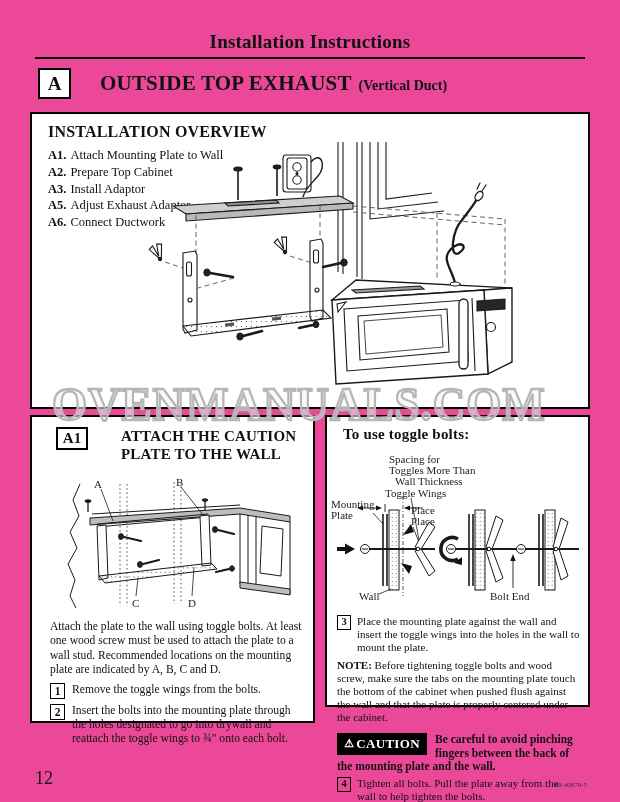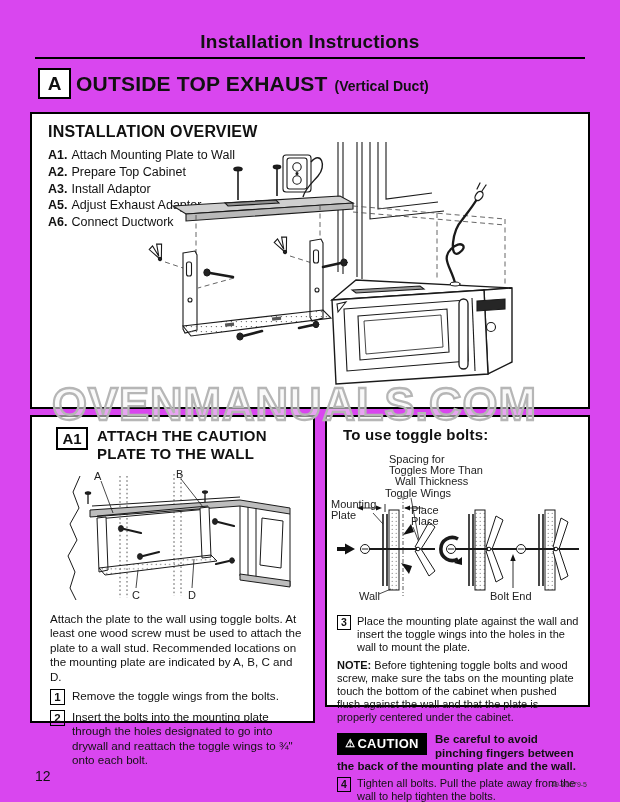--- a/index.html
+++ b/index.html
@@ -1,41 +1,41 @@
 <!DOCTYPE html>
 <html><head>
 <meta charset="utf-8">
 <style>
   * { margin:0; padding:0; box-sizing:border-box; }
   body { background:#888; font-family:"Liberation Sans", sans-serif; }
-  .page { position:relative; width:620px; height:802px; background:#d946ef; margin:0 auto; overflow:hidden; color:#111; }
+  .page { position:relative; width:620px; height:802px; background:#ec4899; margin:0 auto; overflow:hidden; color:#111;font-family:Liberation Serif, serif; }
 
   
   .hdr-title { position:absolute; left:0; top:31px; width:100%; text-align:center; font-size:19px; font-weight:bold; letter-spacing:.2px; }
   .hdr-rule { position:absolute; left:35px; top:57px; width:550px; border-top:2.5px solid #000; }
 
   
   .secA { position:absolute; left:38px; top:68px; display:flex; align-items:center; }
   .tagbox { display:flex; align-items:center; justify-content:center; width:33px; height:31px; border:2px solid #000; font-size:19px; font-weight:bold; background:#fff; }
-  .secA-title { font-size:21px; font-weight:bold; margin-left:5px; letter-spacing:.2px; }
+  .secA-title { font-size:21px; font-weight:bold; margin-left:29px; letter-spacing:.2px; }
   .secA-sub { font-size:14px; font-weight:bold; margin-left:7px; padding-top:4px; }
 
   .box { position:absolute; background:#fff; border:2.5px solid #000; }
   .overview-box { left:30px; top:112px; width:560px; height:297px; }
   .ov-title { position:absolute; left:16px; top:9px; font-size:16px; font-weight:bold; letter-spacing:.2px; }
   .ov-list { position:absolute; left:16px; top:33px; font-size:12.5px; line-height:16.8px; }
   .ov-list .row b { margin-right:4px; }
   .ov-svg { position:absolute; left:0; top:28px; }
 
   
   .watermark { position:absolute; left:52px; top:378px; z-index:6; font-size:45px; font-weight:bold; letter-spacing:1px; white-space:nowrap; color:rgba(244,244,244,.55); -webkit-text-stroke:2.2px #b6b6b6; pointer-events:none; transform:scaleY(1.04); }
 
   
   .a1-box { left:30px; top:415px; width:285px; height:308px; }
-  .a1-head { display:flex; margin:10px 0 4px 24px; }
+  .a1-head { display:flex; margin:10px 0 12px 24px;gap:24px; }
   .tagbox2 { display:flex; align-items:center; justify-content:center; width:32px; height:23px; border:2px solid #000; font-size:15px; font-weight:bold; flex-shrink:0; }
   .a1-title { font-size:15px; font-weight:bold; line-height:18px; margin-left:9px; letter-spacing:.2px; }
   .a1-fig { position:relative; margin-top:4px; height:140px; }
   .fig-label { position:absolute; font-size:11px; color:#222; }
   .a1-body { padding:0 11px 0 18px; font-size:11.6px; line-height:14.4px; }
   .step { display:flex; margin-top:5px; padding:0 11px 0 18px; font-size:11.6px; line-height:14.4px; }
   .stepnum { width:15px; height:16px; border:1.4px solid #000; font-size:11.5px; font-weight:bold; text-align:center; line-height:14px; margin-right:7px; flex-shrink:0; }
 
   
   .tg-box { left:325px; top:415px; width:265px; height:292px; }
@@ -45,21 +45,21 @@
   .tg-body { padding:0 8px 0 10px; font-size:11px; line-height:13px; }
   .tg-box .step { padding:0 8px 0 10px; font-size:11px; line-height:13px; margin-top:3px; }
   .tg-box .stepnum { width:14px; height:15px; line-height:12.5px; font-size:10.5px; margin-right:6px; }
   .note { margin-top:5px; }
   .caution { margin-top:9px; padding:0 8px 0 10px; font-size:11.5px; line-height:13.5px; font-weight:bold; }
   .caution-badge { float:left; display:flex; align-items:center; justify-content:center; width:90px; height:22px; background:#000; color:#fff; font-size:13px; font-weight:bold; margin-right:8px; letter-spacing:.3px; }
   .warn-icon { font-size:11px; margin-right:2px; }
   .caution-text { display:inline; }
 
   
-  .footer-page { position:absolute; left:35px; top:768px; font-size:14px; }
+  .footer-page { position:absolute; left:35px; top:768px; font-size:18px; }
   .footer-doc { position:absolute; right:33px; top:781px; font-size:7px; color:#333; }
 
   svg { display:block; }
 </style>
 </head>
 <body>
 
 <div class="page">
 
   <div class="hdr-title">Installation Instructions</div>

